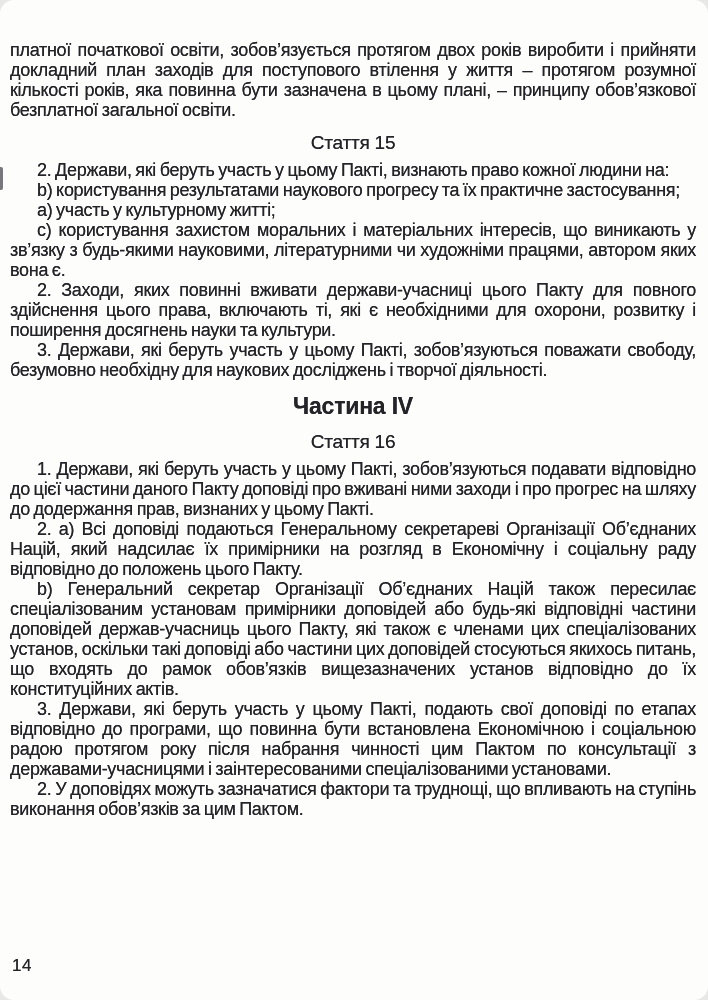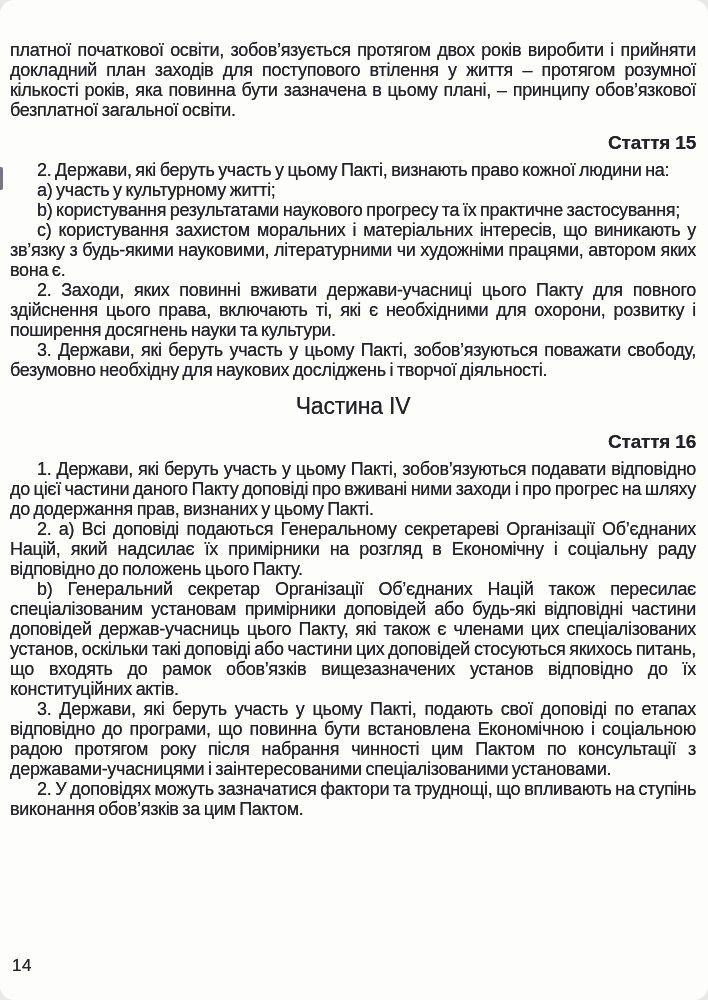--- a/index.html
+++ b/index.html
@@ -34,30 +34,30 @@
     text-indent: 27px;
     text-shadow: 0 0 0.35px rgba(35, 35, 45, 0.85);
   }
   p.no-indent {
     text-indent: 0;
   }
   .h-article {
     margin: 12px 0 6px 0;
     font-size: 19px;
     line-height: 22px;
-    font-weight: bold;
-    text-align: right;
+    font-weight: normal;
+    text-align: center;
     letter-spacing: -0.2px;
     text-shadow: 0 0 0.35px rgba(35, 35, 45, 0.85);
   }
   .h-part {
     margin: 13px 0 8px 0;
     font-size: 23px;
     line-height: 26px;
-    font-weight: normal;
+    font-weight: bold;
     text-align: center;
     letter-spacing: -0.2px;
     text-shadow: 0 0 0.35px rgba(35, 35, 45, 0.85);
   }
   .page-number {
     position: absolute;
     left: 12px;
     top: 956px;
     font-size: 17px;
     line-height: 20px;
@@ -83,23 +83,23 @@
   <div class="scan-mark"></div>
 
   <main class="content">
 
     <p class="body no-indent">платної початкової освіти, зобов’язується протягом двох років виробити і прийняти докладний план заходів для поступового втілення у життя – протягом розумної кількості років, яка повинна бути зазначена в цьому плані, – принципу обов’язкової безплатної загальної освіти.</p>
 
     <h2 class="h-article">Стаття 15</h2>
 
     <p class="body">2. Держави, які беруть участь у цьому Пакті, визнають право кожної людини на:</p>
 
+    <p class="body">b) користування результатами наукового прогресу та їх практичне застосування;</p>
+
     <p class="body">a) участь у культурному житті;</p>
-
-    <p class="body">b) користування результатами наукового прогресу та їх практичне застосування;</p>
 
     <p class="body">c) користування захистом моральних і матеріальних інтересів, що виникають у зв’язку з будь-якими науковими, літературними чи художніми працями, автором яких вона є.</p>
 
     <p class="body">2. Заходи, яких повинні вживати держави-учасниці цього Пакту для повного здійснення цього права, включають ті, які є необхідними для охорони, розвитку і поширення досягнень науки та культури.</p>
 
     <p class="body">3. Держави, які беруть участь у цьому Пакті, зобов’язуються поважати свободу, безумовно необхідну для наукових досліджень і творчої діяльності.</p>
 
 
     <h1 class="h-part">Частина IV</h1>
 

